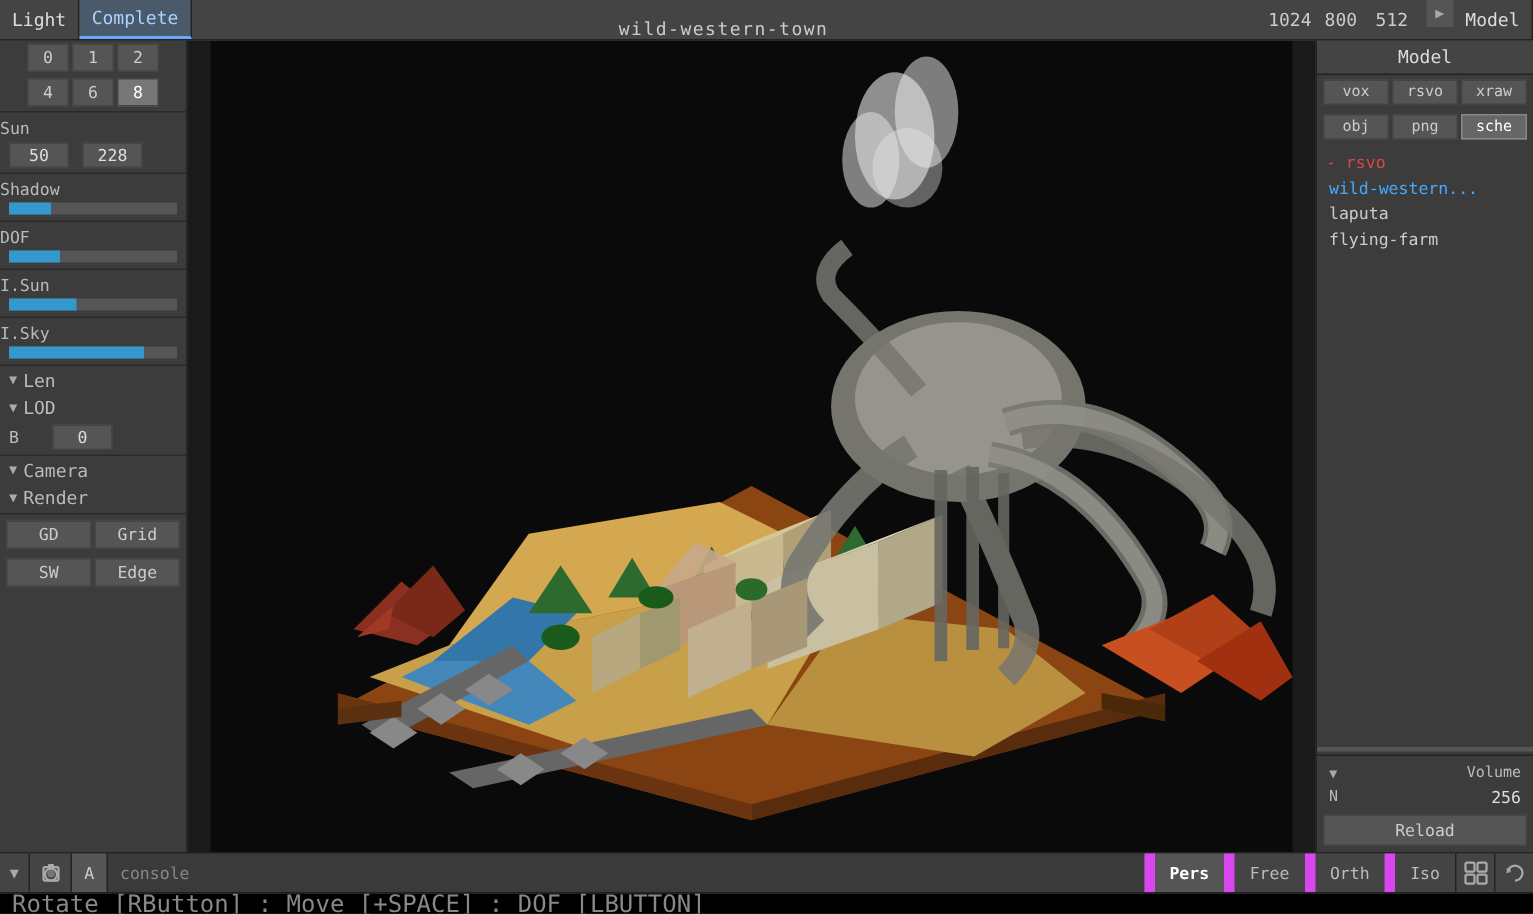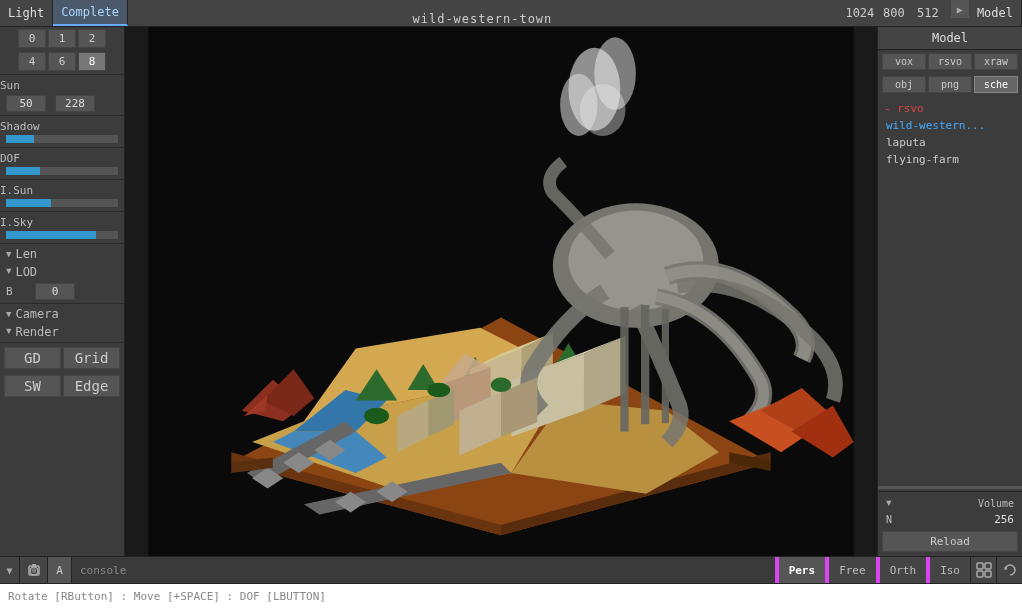--- a/index.html
+++ b/index.html
@@ -186,21 +186,21 @@
       gap: 2px;
       padding: 3px 4px;
     }
     .bottom-btn {
       flex: 1;
       background: #555;
       color: #ccc;
       border: 1px solid #444;
       padding: 2px 0;
       cursor: pointer;
-      font-size: 14px;
+      font-size: 11px;
       font-family: monospace;
       text-align: center;
     }
 
     
     .viewport {
       flex: 1;
       position: relative;
       background: #000;
       overflow: hidden;
@@ -356,21 +356,21 @@
     .view-btns {
       display: flex;
       height: 100%;
     }
     .view-btn {
       padding: 0 10px;
       display: flex;
       align-items: center;
       justify-content: center;
       background: #444;
-      border-left: 4px solid #d946ef;
+      border-left: 7px solid #d946ef;
       cursor: pointer;
       color: #bbb;
       font-size: 11px;
     }
     .view-btn.active {
       background: #555;
       color: #fff;
       font-weight: bold;
     }
     .icon-btn {
@@ -381,27 +381,27 @@
       justify-content: center;
       background: #444;
       border-left: 1px solid #222;
       cursor: pointer;
       color: #aaa;
       font-size: 14px;
     }
 
     
     .status-line {
-      height: 26px;
-      background: #ffffff;
+      height: 14px;
+      background: #000000;
       display: flex;
       align-items: center;
       padding: 0 8px;
       color: #888;
-      font-size: 11px;
+      font-size: 16px;
       flex-shrink: 0;
       border-top: 1px solid #222;
     }
 
     
     .voxel-scene {
       width: 100%;
       height: 100%;
     }
   </style>

